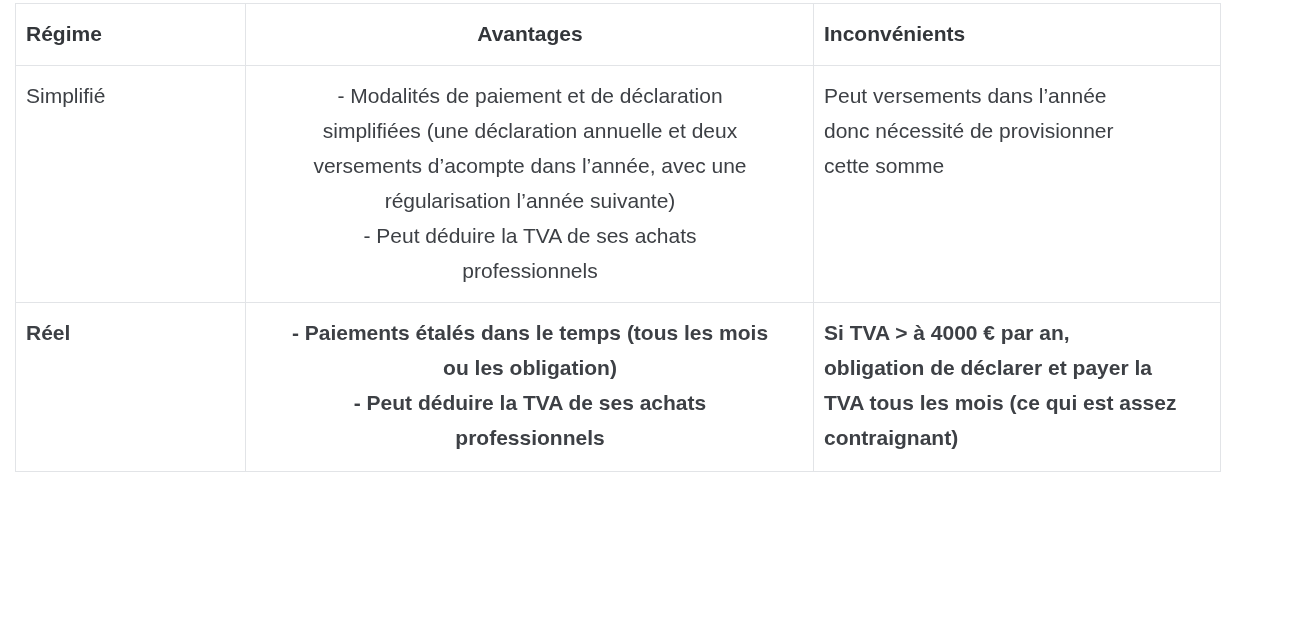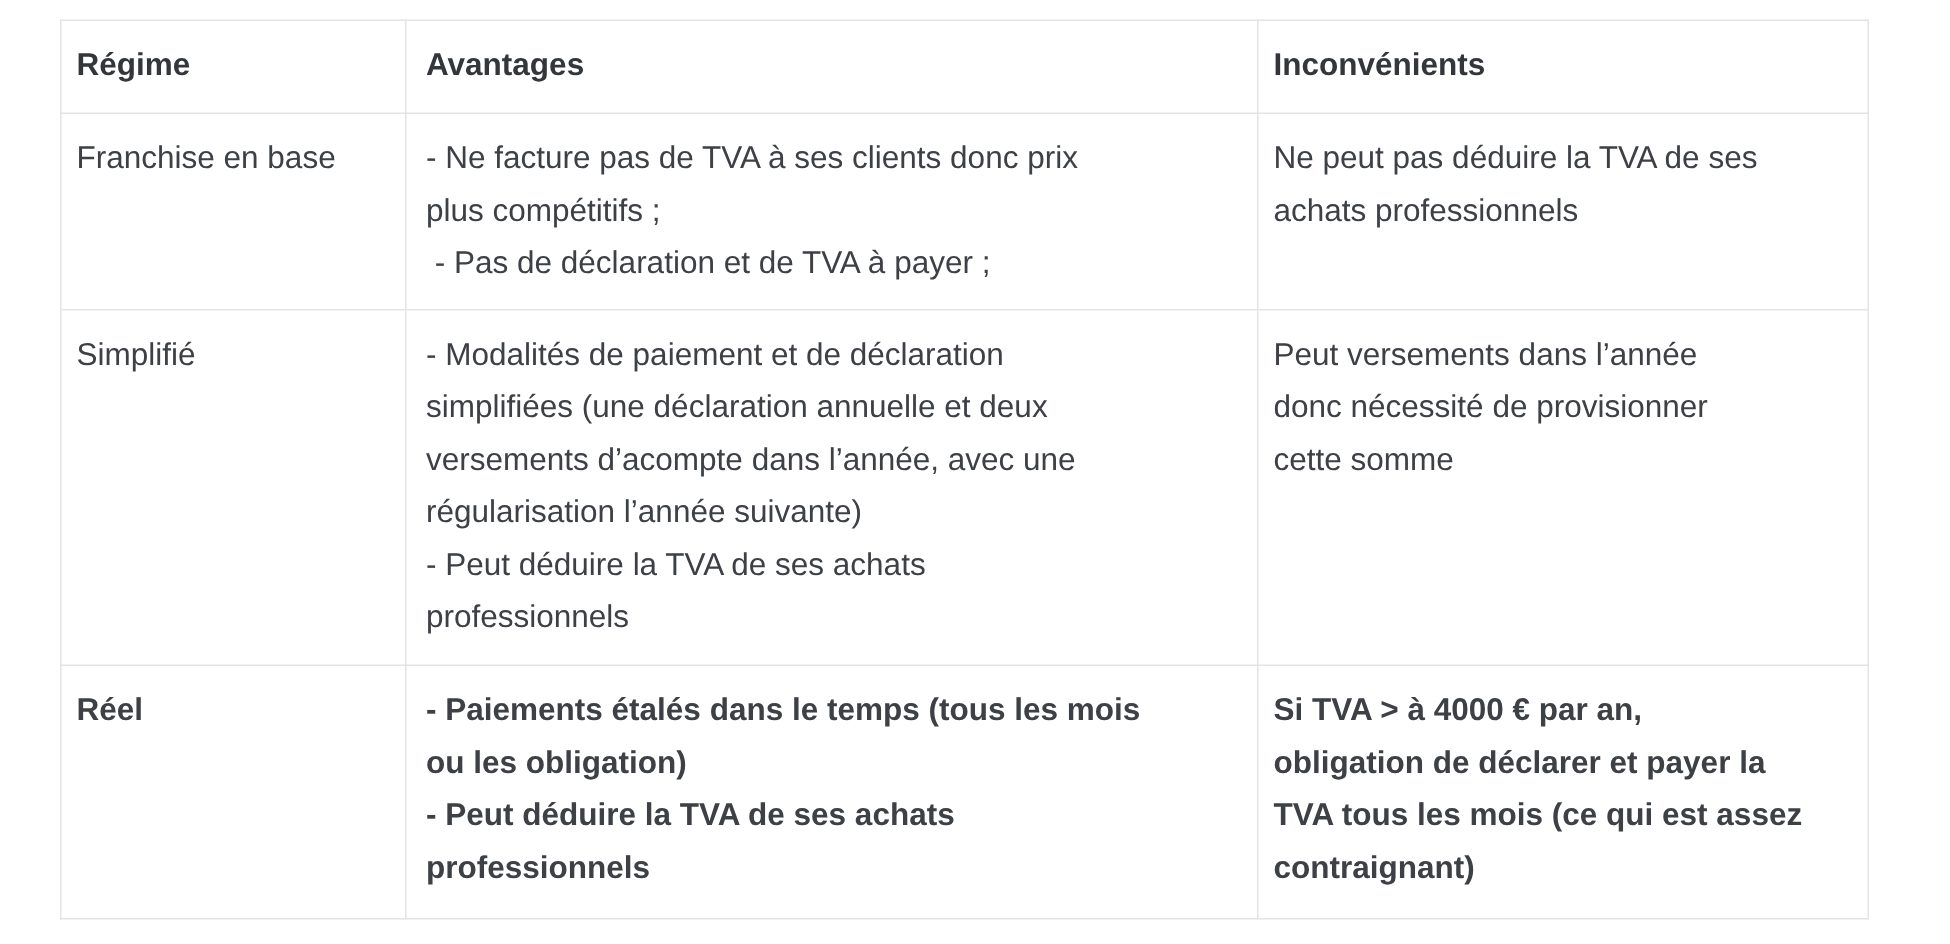--- a/index.html
+++ b/index.html
@@ -13,22 +13,21 @@
     margin: 0;
     padding: 0;
     width: 1300px;
     height: 629px;
     background: var(--bg);
     font-family: "Liberation Sans", "DejaVu Sans", sans-serif;
   }
   .doc-area {
     position: absolute;
     left: 15px;
-    top: 13px;
-    margin-left: 25px;
+    top: 3px;
   }
   table.tva-table {
     border-collapse: collapse;
     table-layout: fixed;
     width: 1205px;
     background: var(--bg);
   }
   .tva-table th,
   .tva-table td {
     border: 1px solid var(--border);
@@ -44,20 +43,21 @@
     font-weight: bold;
     color: var(--header-text);
     white-space: normal;
   }
   .tva-table td {
     white-space: pre-wrap; 
   }
   .tva-table td.col-avantages,
   .tva-table th.col-avantages {
     padding-left: 13px;
+    text-align: center;
   }
   tr.header-row { height: 62px; }
   tr.row-0 { height: 131px; }
   tr.row-1 { height: 237px; }
   tr.row-2 { height: 169px; font-weight: bold; }
 </style>
 </head>
 <body>
 
 <div class="doc-area">
@@ -68,28 +68,20 @@
       <col style="width:407px">
     </colgroup>
     <thead>
       <tr class="header-row">
         <th class="col-regime">Régime</th>
         <th class="col-avantages">Avantages</th>
         <th class="col-inconvenients">Inconvénients</th>
       </tr>
     </thead>
     <tbody>
-      <tr class="row-0">
-        <td class="col-regime">Franchise en base</td>
-        <td class="col-avantages">- Ne facture pas de TVA à ses clients donc prix
-plus compétitifs ;
- - Pas de déclaration et de TVA à payer ;</td>
-        <td class="col-inconvenients">Ne peut pas déduire la TVA de ses
-achats professionnels</td>
-      </tr>
       <tr class="row-1">
         <td class="col-regime">Simplifié</td>
         <td class="col-avantages">- Modalités de paiement et de déclaration
 simplifiées (une déclaration annuelle et deux
 versements d’acompte dans l’année, avec une
 régularisation l’année suivante)
 - Peut déduire la TVA de ses achats
 professionnels</td>
         <td class="col-inconvenients">Peut versements dans l’année
 donc nécessité de provisionner

